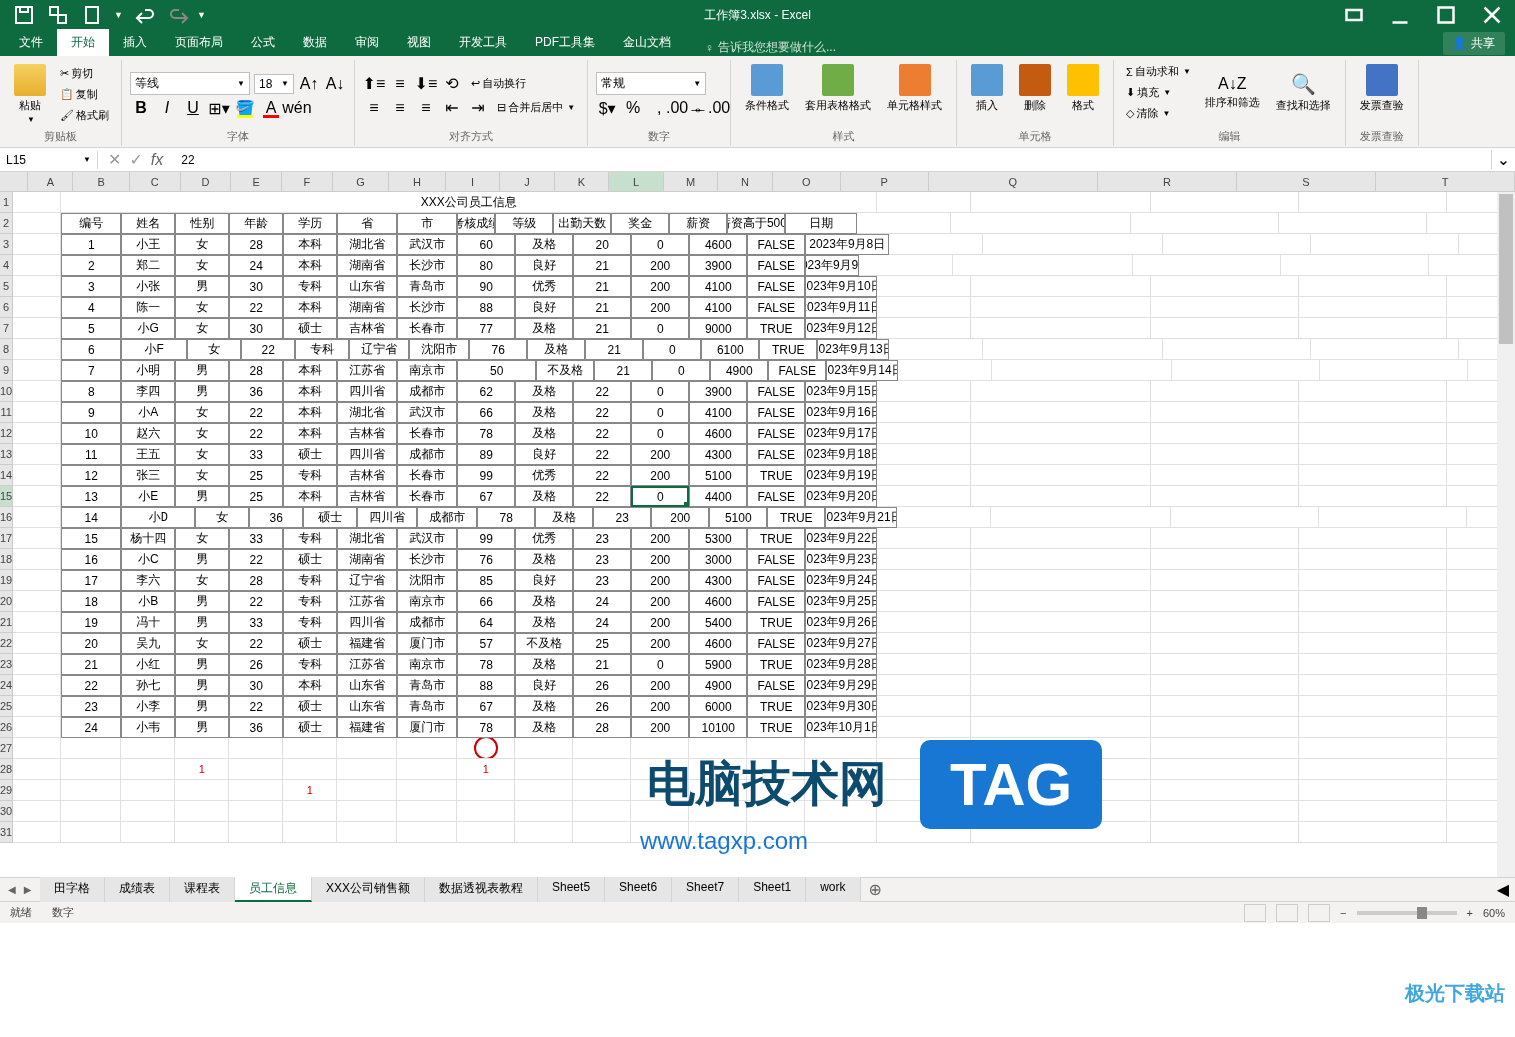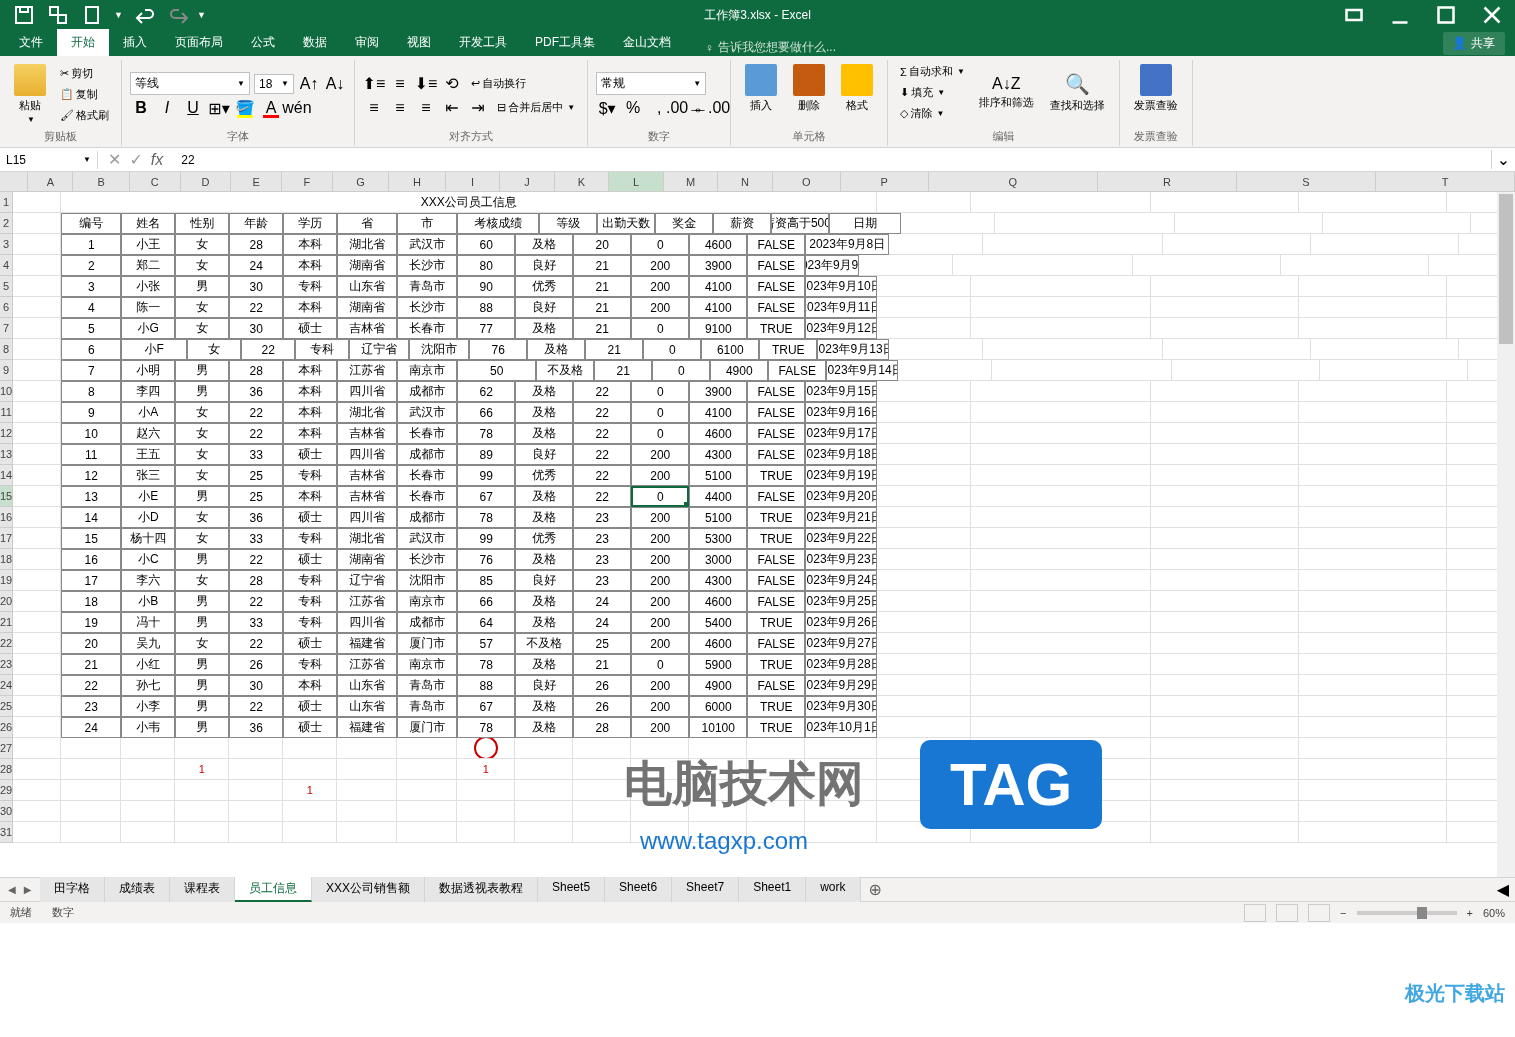--- a/index.html
+++ b/index.html
@@ -55,21 +55,21 @@
 .tab-nav{position:absolute;left:8px;display:flex;gap:8px;font-size:10px;color:#666;}
 .sheet-tab{padding:3px 14px;font-size:12px;border-right:1px solid #d4d4d4;cursor:pointer;background:#e6e6e6;}
 .sheet-tab.active{background:#fff;border-bottom:2px solid #0d6b3f;color:#0d6b3f;}
 .new-sheet{padding:3px 8px;cursor:pointer;color:#666;}
 .status-bar{height:22px;background:#f3f2f1;border-top:1px solid #d4d4d4;display:flex;align-items:center;padding:0 10px;font-size:11px;color:#444;}
 .status-right{margin-left:auto;display:flex;align-items:center;gap:10px;}
 .zoom-slider{width:100px;height:4px;background:#ccc;position:relative;cursor:pointer;}
 .zoom-handle{position:absolute;left:60%;top:-4px;width:10px;height:12px;background:#888;}
 .view-btn{width:22px;height:18px;border:1px solid #ccc;cursor:pointer;}
 .watermark{position:absolute;font-size:48px;font-weight:bold;pointer-events:none;z-index:50;}
-.wm-red{color:#737373;left:624px;top:580px;}
+.wm-red{color:#0c4a6e;left:647px;top:580px;}
 .wm-tag{background:#1877d2;color:#fff;padding:10px 30px;border-radius:10px;left:920px;top:568px;font-size:60px;}
 .wm-url{color:#1877d2;left:640px;top:655px;font-size:24px;font-weight:normal;}
 .wm-bottom{color:#41a7e0;right:10px;bottom:30px;font-size:20px;}
 .scrollbar-v{position:absolute;right:0;top:20px;width:18px;bottom:0;background:#f0f0f0;}
 .scrollbar-v-thumb{background:#c0c0c0;width:14px;margin:2px;height:150px;}
 .red-anno{color:#c00;font-size:11px;}
 .stamp{width:24px;height:24px;border:2px solid #c00;border-radius:50%;display:inline-block;}
 svg{width:100%;height:100%;}
 </style>
 </head>
@@ -248,20 +248,37 @@
         <span class="icon-btn">$▾</span>
         <span class="icon-btn">%</span>
         <span class="icon-btn">,</span>
         <span class="icon-btn">.00→</span>
         <span class="icon-btn">←.00</span>
       </div>
     </div>
     <div class="ribbon-group-label">数字</div>
   </div>
 
+  <div class="ribbon-group">
+    <div class="ribbon-row">
+      <div class="big-btn">
+          <div class="big-icon" style="background:#5b9bd5;"></div>
+          <span>条件格式</span>
+        </div>
+      <div class="big-btn">
+          <div class="big-icon" style="background:#70ad47;"></div>
+          <span>套用表格格式</span>
+        </div>
+      <div class="big-btn">
+          <div class="big-icon" style="background:#ed7d31;"></div>
+          <span>单元格样式</span>
+        </div>
+    </div>
+    <div class="ribbon-group-label">样式</div>
+  </div>
 
   <div class="ribbon-group">
     <div class="ribbon-row">
       <div class="big-btn">
           <div class="big-icon" style="background:#5b9bd5;"></div>
           <span>插入</span>
         </div>
       <div class="big-btn">
           <div class="big-icon" style="background:#c55a11;"></div>
           <span>删除</span>
@@ -398,21 +415,21 @@
         </div>
         <div class="cell-row">
           <div class="cell" style="width: 48px;"></div>
           <div class="cell bordered" style="width: 60px;">编号</div>
           <div class="cell bordered" style="width: 54px;">姓名</div>
           <div class="cell bordered" style="width: 54px;">性别</div>
           <div class="cell bordered" style="width: 54px;">年龄</div>
           <div class="cell bordered" style="width: 54px;">学历</div>
           <div class="cell bordered" style="width: 60px;">省</div>
           <div class="cell bordered" style="width: 60px;">市</div>
-          <div class="cell bordered" style="width: 82px;">考核成绩</div>
+          <div class="cell bordered" style="width: 38px;">考核成绩</div>
           <div class="cell bordered" style="width: 58px;">等级</div>
           <div class="cell bordered" style="width: 58px;">出勤天数</div>
           <div class="cell bordered" style="width: 58px;">奖金</div>
           <div class="cell bordered" style="width: 58px;">薪资</div>
           <div class="cell bordered" style="width: 58px;">薪资高于5000</div>
           <div class="cell bordered" style="width: 72px;">日期</div>
           <div class="cell" style="width: 94px;"></div>
           <div class="cell" style="width: 180px;"></div>
           <div class="cell" style="width: 148px;"></div>
           <div class="cell" style="width: 148px;"></div>
@@ -512,21 +529,21 @@
           <div class="cell bordered" style="width: 54px;">小G</div>
           <div class="cell bordered" style="width: 54px;">女</div>
           <div class="cell bordered" style="width: 54px;">30</div>
           <div class="cell bordered" style="width: 54px;">硕士</div>
           <div class="cell bordered" style="width: 60px;">吉林省</div>
           <div class="cell bordered" style="width: 60px;">长春市</div>
           <div class="cell bordered" style="width: 58px;">77</div>
           <div class="cell bordered" style="width: 58px;">及格</div>
           <div class="cell bordered" style="width: 58px;">21</div>
           <div class="cell bordered" style="width: 58px;">0</div>
-          <div class="cell bordered" style="width: 58px;">9100</div>
+          <div class="cell bordered" style="width: 58px;">9000</div>
           <div class="cell bordered" style="width: 58px;">TRUE</div>
           <div class="cell bordered" style="width: 72px;">2023年9月12日</div>
           <div class="cell" style="width: 94px;"></div>
           <div class="cell" style="width: 180px;"></div>
           <div class="cell" style="width: 148px;"></div>
           <div class="cell" style="width: 148px;"></div>
           <div class="cell" style="width: 148px;"></div>
         </div>
         <div class="cell-row">
           <div class="cell" style="width: 48px;"></div>
@@ -700,21 +717,21 @@
           <div class="cell bordered" style="width: 72px;">2023年9月20日</div>
           <div class="cell" style="width: 94px;"></div>
           <div class="cell" style="width: 180px;"></div>
           <div class="cell" style="width: 148px;"></div>
           <div class="cell" style="width: 148px;"></div>
           <div class="cell" style="width: 148px;"></div>
         </div>
         <div class="cell-row">
           <div class="cell" style="width: 48px;"></div>
           <div class="cell bordered" style="width: 60px;">14</div>
-          <div class="cell bordered" style="width: 54px;">小D</div>
+          <div class="cell bordered" style="width: 74px; font-family: Liberation Mono, monospace;">小D</div>
           <div class="cell bordered" style="width: 54px;">女</div>
           <div class="cell bordered" style="width: 54px;">36</div>
           <div class="cell bordered" style="width: 54px;">硕士</div>
           <div class="cell bordered" style="width: 60px;">四川省</div>
           <div class="cell bordered" style="width: 60px;">成都市</div>
           <div class="cell bordered" style="width: 58px;">78</div>
           <div class="cell bordered" style="width: 58px;">及格</div>
           <div class="cell bordered" style="width: 58px;">23</div>
           <div class="cell bordered" style="width: 58px;">200</div>
           <div class="cell bordered" style="width: 58px;">5100</div>

